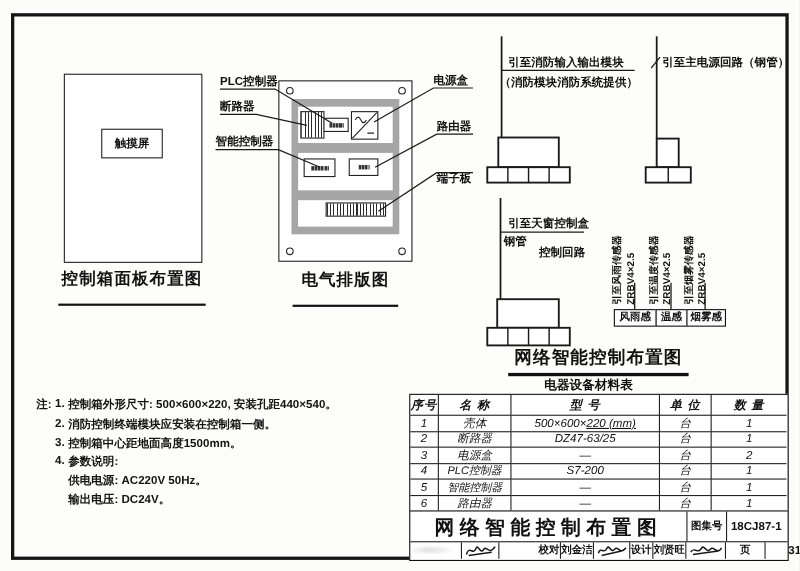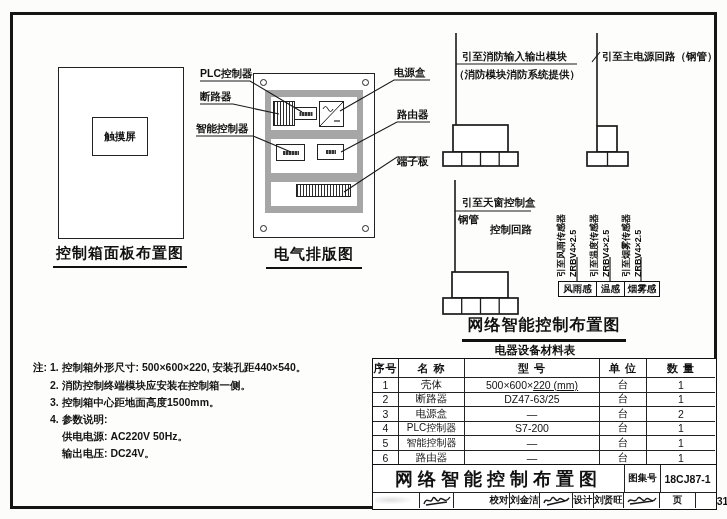--- a/index.html
+++ b/index.html
@@ -3,21 +3,21 @@
 <meta charset="utf-8">
 <style>
   html,body{margin:0;padding:0;background:#e8e8e6;}
   .sheet{position:relative;width:727px;height:519px;background:#fcfcfa;overflow:hidden;
          font-family:"Liberation Sans","DejaVu Sans",sans-serif;color:#111;}
   .abs{position:absolute;}
   .frame{position:absolute;left:10px;top:12px;width:707px;height:497px;
          border:3px solid #151515;box-sizing:border-box;background:#fdfdfc;}
   .lbl{position:absolute;font-weight:bold;font-size:10.5px;white-space:nowrap;color:#111;}
   .cap{position:absolute;font-weight:bold;font-size:15px;text-align:center;letter-spacing:1px;
-       border-bottom:2.5px solid #111;padding-bottom:3px;white-space:nowrap;}
+       border-bottom:2.5px solid #111;padding-bottom:13px;white-space:nowrap;}
   .box{position:absolute;border:1.5px solid #222;background:#fff;box-sizing:border-box;}
   .hole{position:absolute;width:7px;height:7px;border:1.2px solid #222;border-radius:50%;
         background:#fff;box-sizing:border-box;}
   .grayframe{position:absolute;background:#a6a6a6;}
   .white-row{position:absolute;background:#fff;}
   .comp{position:absolute;border:1px solid #222;background:#fff;box-sizing:border-box;}
   .stripe{background:repeating-linear-gradient(90deg,#2a2a2a 0 1px,#fff 1px 3px);}
   .tinybar{position:absolute;left:50%;top:50%;transform:translate(-50%,-50%);height:4px;
            background:repeating-linear-gradient(90deg,#333 0 2px,#999 2px 3px);}
   .vtext{position:absolute;font-size:9px;font-weight:bold;white-space:nowrap;color:#111;
@@ -25,21 +25,21 @@
   .sensor-box{position:absolute;border:1.6px solid #111;background:#fff;height:14px;
               line-height:13px;font-size:9.5px;font-weight:bold;text-align:center;
               box-sizing:content-box;white-space:nowrap;overflow:hidden;}
   .ntitle{position:absolute;left:462px;top:315px;width:164px;text-align:center;font-weight:bold;
           font-size:16px;letter-spacing:1px;border-bottom:3px solid #111;padding-bottom:3px;white-space:nowrap;}
   .ttitle{position:absolute;left:479px;top:343px;width:112px;text-align:center;font-weight:bold;
           font-size:11.5px;border-bottom:7px solid #0ea5e9;padding-bottom:1px;white-space:nowrap;}
   .mtable{position:absolute;left:372px;top:358px;width:345px;display:grid;
           grid-template-columns:26px 66px 135px 47px 68px;
           grid-template-rows:19px repeat(6,14.5px);
-          border:1.5px solid #111;box-sizing:border-box;background:#fff;}
+          border:1.5px solid #111;box-sizing:border-box;background:#fff;font-style:italic;}
   .mtable>div{border-right:1px solid #222;border-bottom:1px solid #222;display:flex;
               align-items:center;justify-content:center;font-size:10.5px;overflow:hidden;
               white-space:nowrap;box-sizing:border-box;}
   .mtable>div:nth-child(5n){border-right:none;}
   .mtable>div:nth-child(-n+5){font-weight:bold;font-size:11px;letter-spacing:1px;}
   .mtable>div:nth-child(n+31){border-bottom:none;}
   .u{text-decoration:underline;}
   .tblock{position:absolute;left:372px;top:464px;width:345px;height:46px;
           border:1.5px solid #111;box-sizing:border-box;background:#fff;}
   .tb-rowA{display:flex;height:27px;border-bottom:1px solid #222;}
@@ -54,21 +54,21 @@
   .smudge{position:absolute;background:radial-gradient(ellipse at 40% 50%,rgba(110,110,110,.22),transparent 65%);}
   svg{display:block;}
 </style>
 </head>
 <body>
 
 <div class="sheet">
   <div class="frame"></div>
 
   <div class="box" style="left:58px;top:67px;width:126px;height:172px;"></div>
-  <div class="box" style="left:92px;top:117px;width:56px;height:39px;display:flex;align-items:center;justify-content:center;font-size:10.5px;font-weight:bold;">
+  <div class="box" style="left:92px;top:117px;width:56px;height:27px;display:flex;align-items:center;justify-content:center;font-size:10.5px;font-weight:bold;">
     <span>触摸屏</span>
   </div>
   <div class="cap" style="left:53px;top:244px;width:134px;">控制箱面板布置图</div>
 
   <div class="box" style="left:253px;top:73px;width:122px;height:165px;border-width:1.4px;"></div>
   <div class="hole" style="left:260px;top:79px;"></div>
   <div class="hole" style="left:362px;top:79px;"></div>
   <div class="hole" style="left:260px;top:225px;"></div>
   <div class="hole" style="left:362px;top:225px;"></div>
   <div class="grayframe" style="left:265px;top:90px;width:98px;height:123px;"></div>

